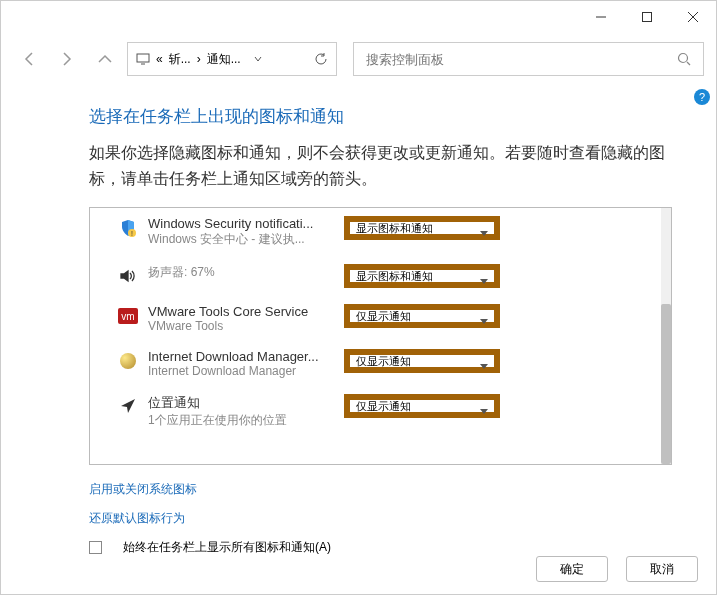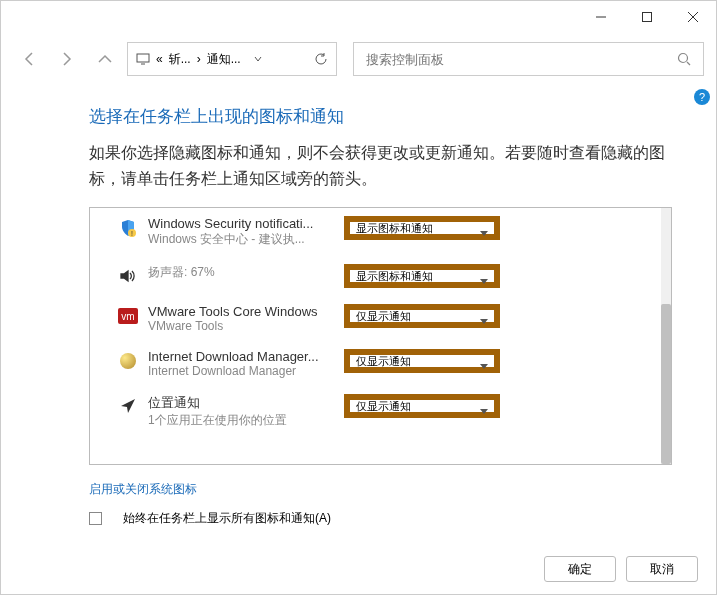--- a/index.html
+++ b/index.html
@@ -38,21 +38,21 @@
     .sel { width: 156px; height: 24px; border: 6px solid #a16207; display: flex; align-items: center; padding: 0 6px; font-size: 11px; background: #fff; cursor: pointer; position: relative; }
     .sel::after { content: ""; position: absolute; right: 6px; top: 9px; border-left: 4px solid transparent; border-right: 4px solid transparent; border-top: 5px solid #555; }
     
     .links { margin-top: 16px; }
     .link { color: #1a6ab8; font-size: 12px; margin-bottom: 12px; cursor: pointer; }
     
     .cb-row { display: flex; align-items: center; gap: 21px; margin-top: 6px; }
     .cb { width: 13px; height: 13px; border: 1px solid #888; }
     .cb-label { font-size: 12px; }
     
-    .footer { position: absolute; bottom: 12px; right: 18px; display: flex; gap: 10px; }
+    .footer { position: absolute; bottom: 12px; right: 18px; display: flex; gap: 18px; }
     .btn { width: 72px; height: 26px; border: 1px solid #bbb; background: #fff; font-size: 12px; display: flex; align-items: center; justify-content: center; cursor: pointer; border-radius: 3px; }
     
     .help { position: absolute; right: 6px; top: 88px; width: 16px; height: 16px; background: #1a88d6; border-radius: 50%; color: #fff; font-size: 11px; display: flex; align-items: center; justify-content: center; cursor: pointer; }
     
     
     .ico-shield { color: #2a7fd6; }
     .ico-vmware { background: #b91c1c; color: #fff; width: 20px; height: 16px; font-size: 10px; display: flex; align-items: center; justify-content: center; border-radius: 2px; }
     .ico-idm { background: radial-gradient(circle at 30% 30%, #fde88a, #b28a2a); width: 16px; height: 16px; border-radius: 50%; }
   </style>
 </head>
@@ -163,21 +163,21 @@
             <span>显示图标和通知</span>
           </div>
       </div>
     </div>
 
     <div class="row">
       <div class="row-icon">
         <div class="ico-vmware">vm</div>
       </div>
       <div class="row-text">
-        <div class="row-title">VMware Tools Core Windows</div>
+        <div class="row-title">VMware Tools Core Service</div>
         <div class="row-sub">VMware Tools</div>
       </div>
       <div class="row-select">
         <div class="sel">
             <span>仅显示通知</span>
           </div>
       </div>
     </div>
 
     <div class="row">
@@ -211,20 +211,21 @@
           </div>
       </div>
     </div>
 
     <div class="scrollbar-track"></div>
     <div class="scrollbar-thumb"></div>
   </div>
 
   <div class="links">
     <div class="link">启用或关闭系统图标</div>
+    <div class="link">还原默认图标行为</div>
   </div>
 
   <div class="cb-row">
     <div class="cb"></div>
     <span class="cb-label">始终在任务栏上显示所有图标和通知(A)</span>
   </div>
 </div>
 
 <div class="footer">
   <div class="btn">确定</div>

